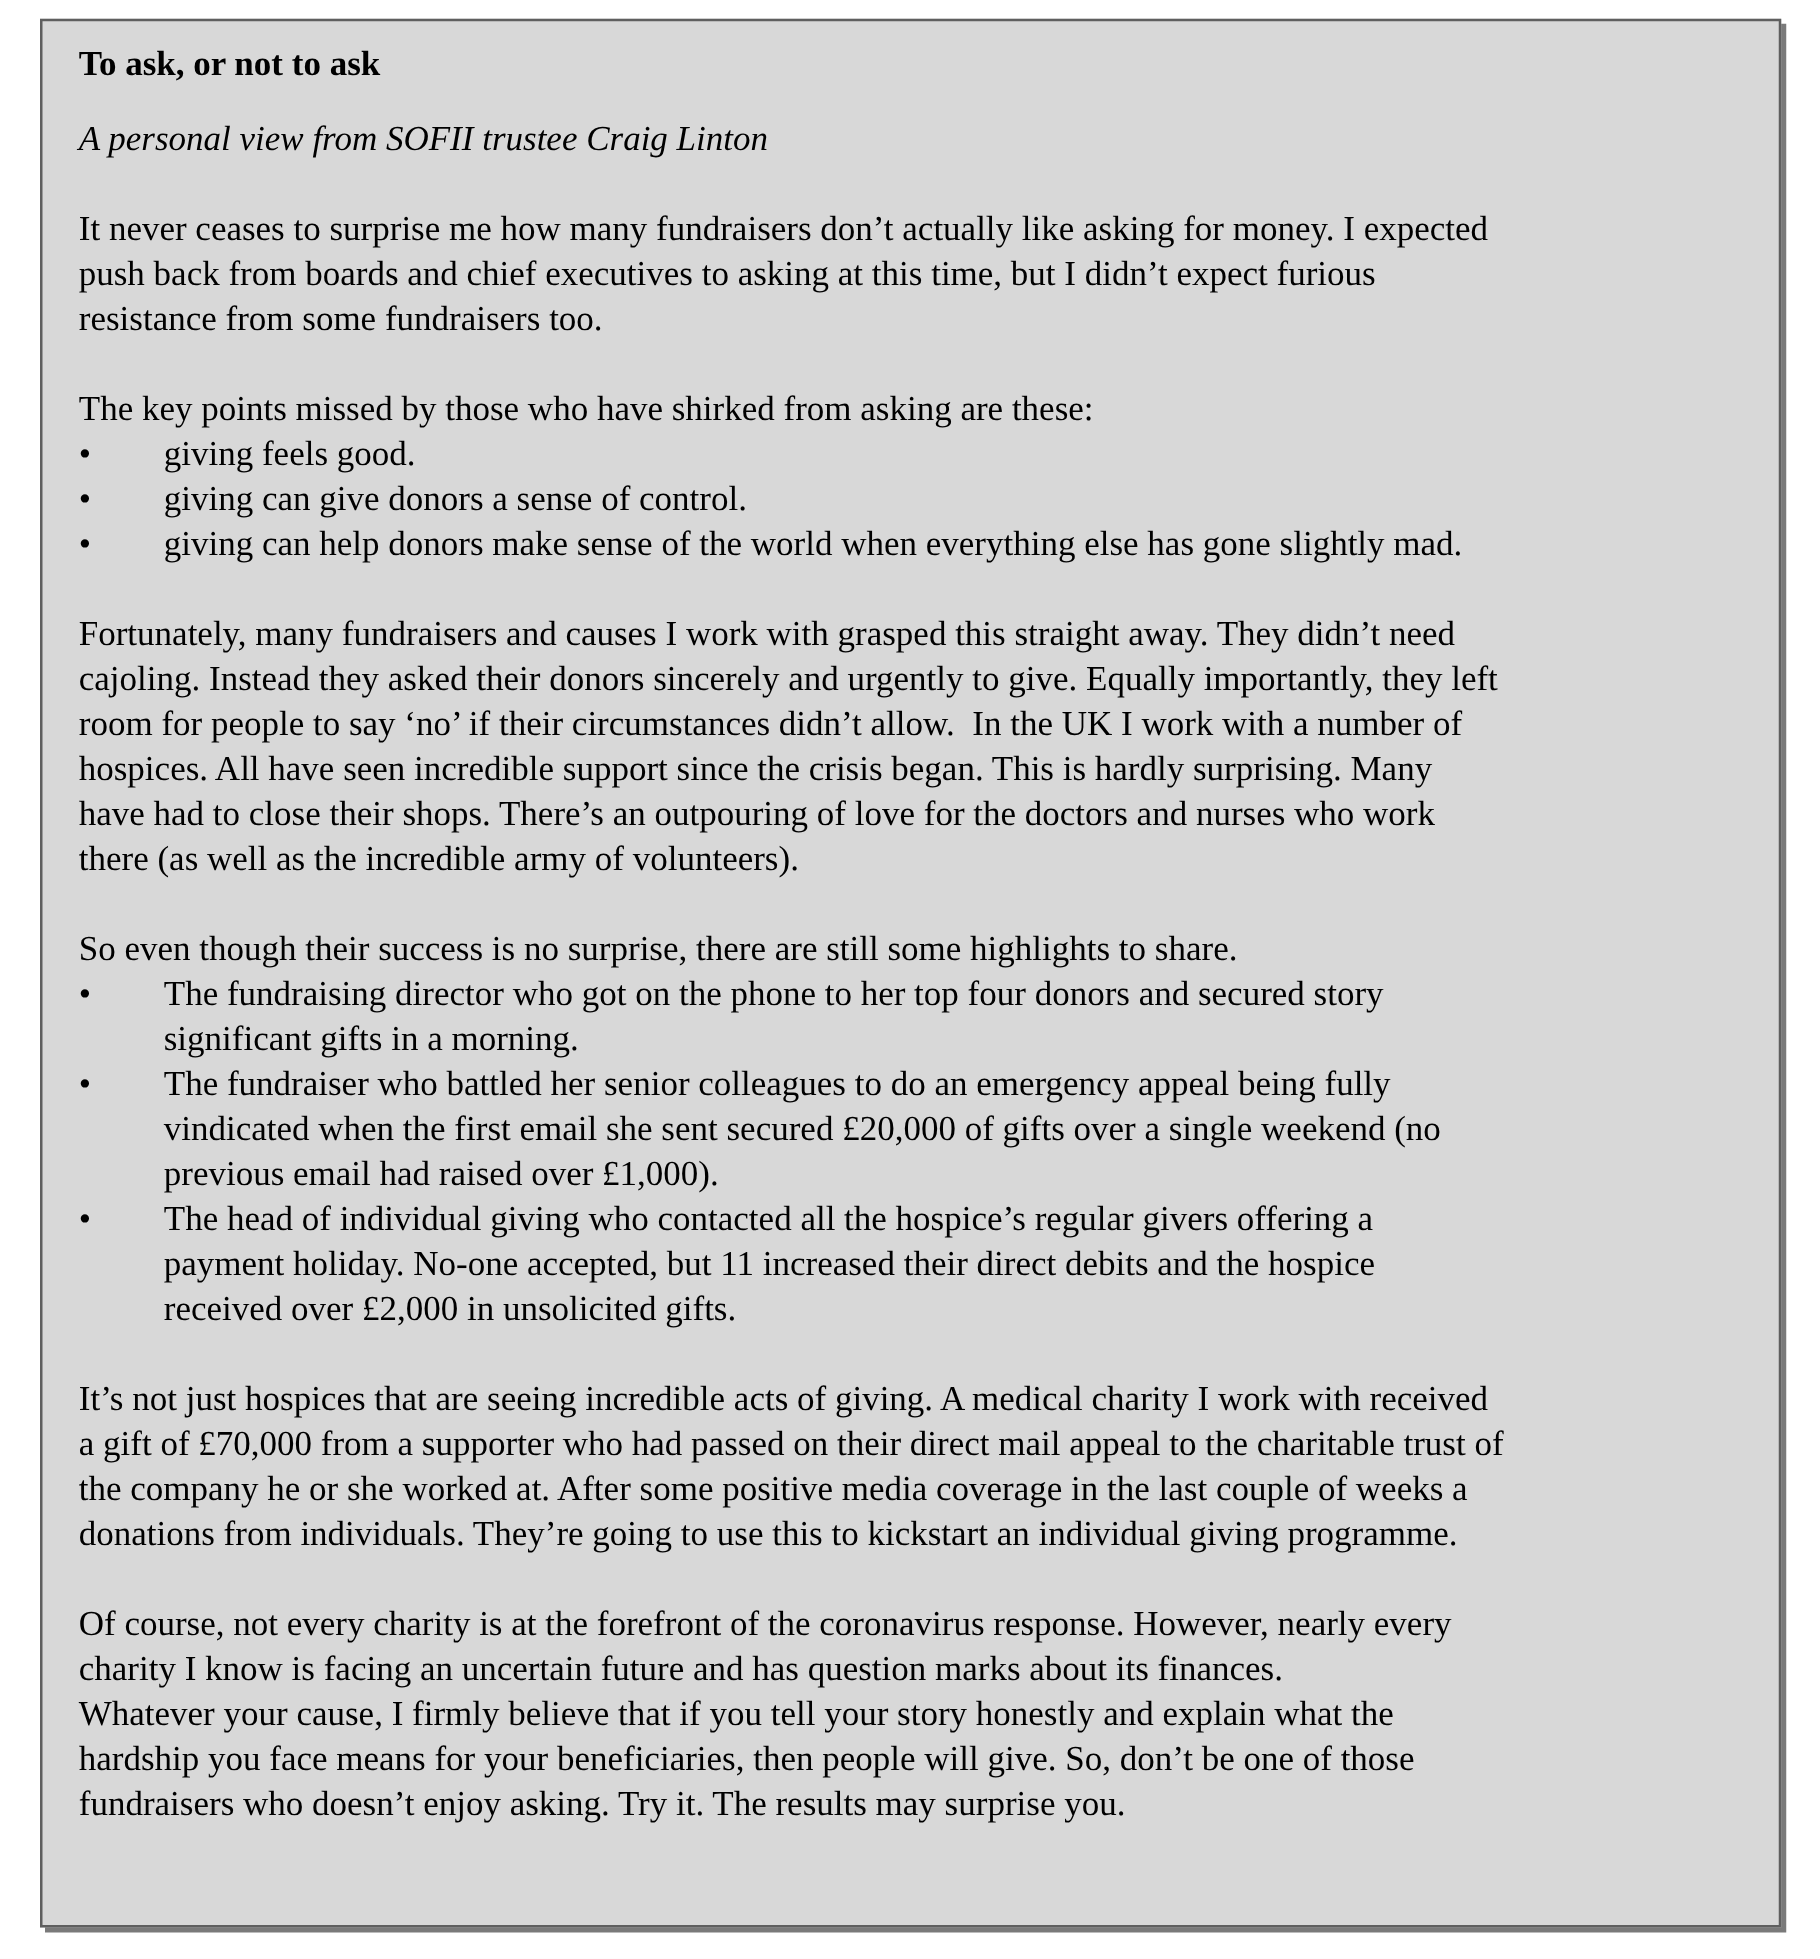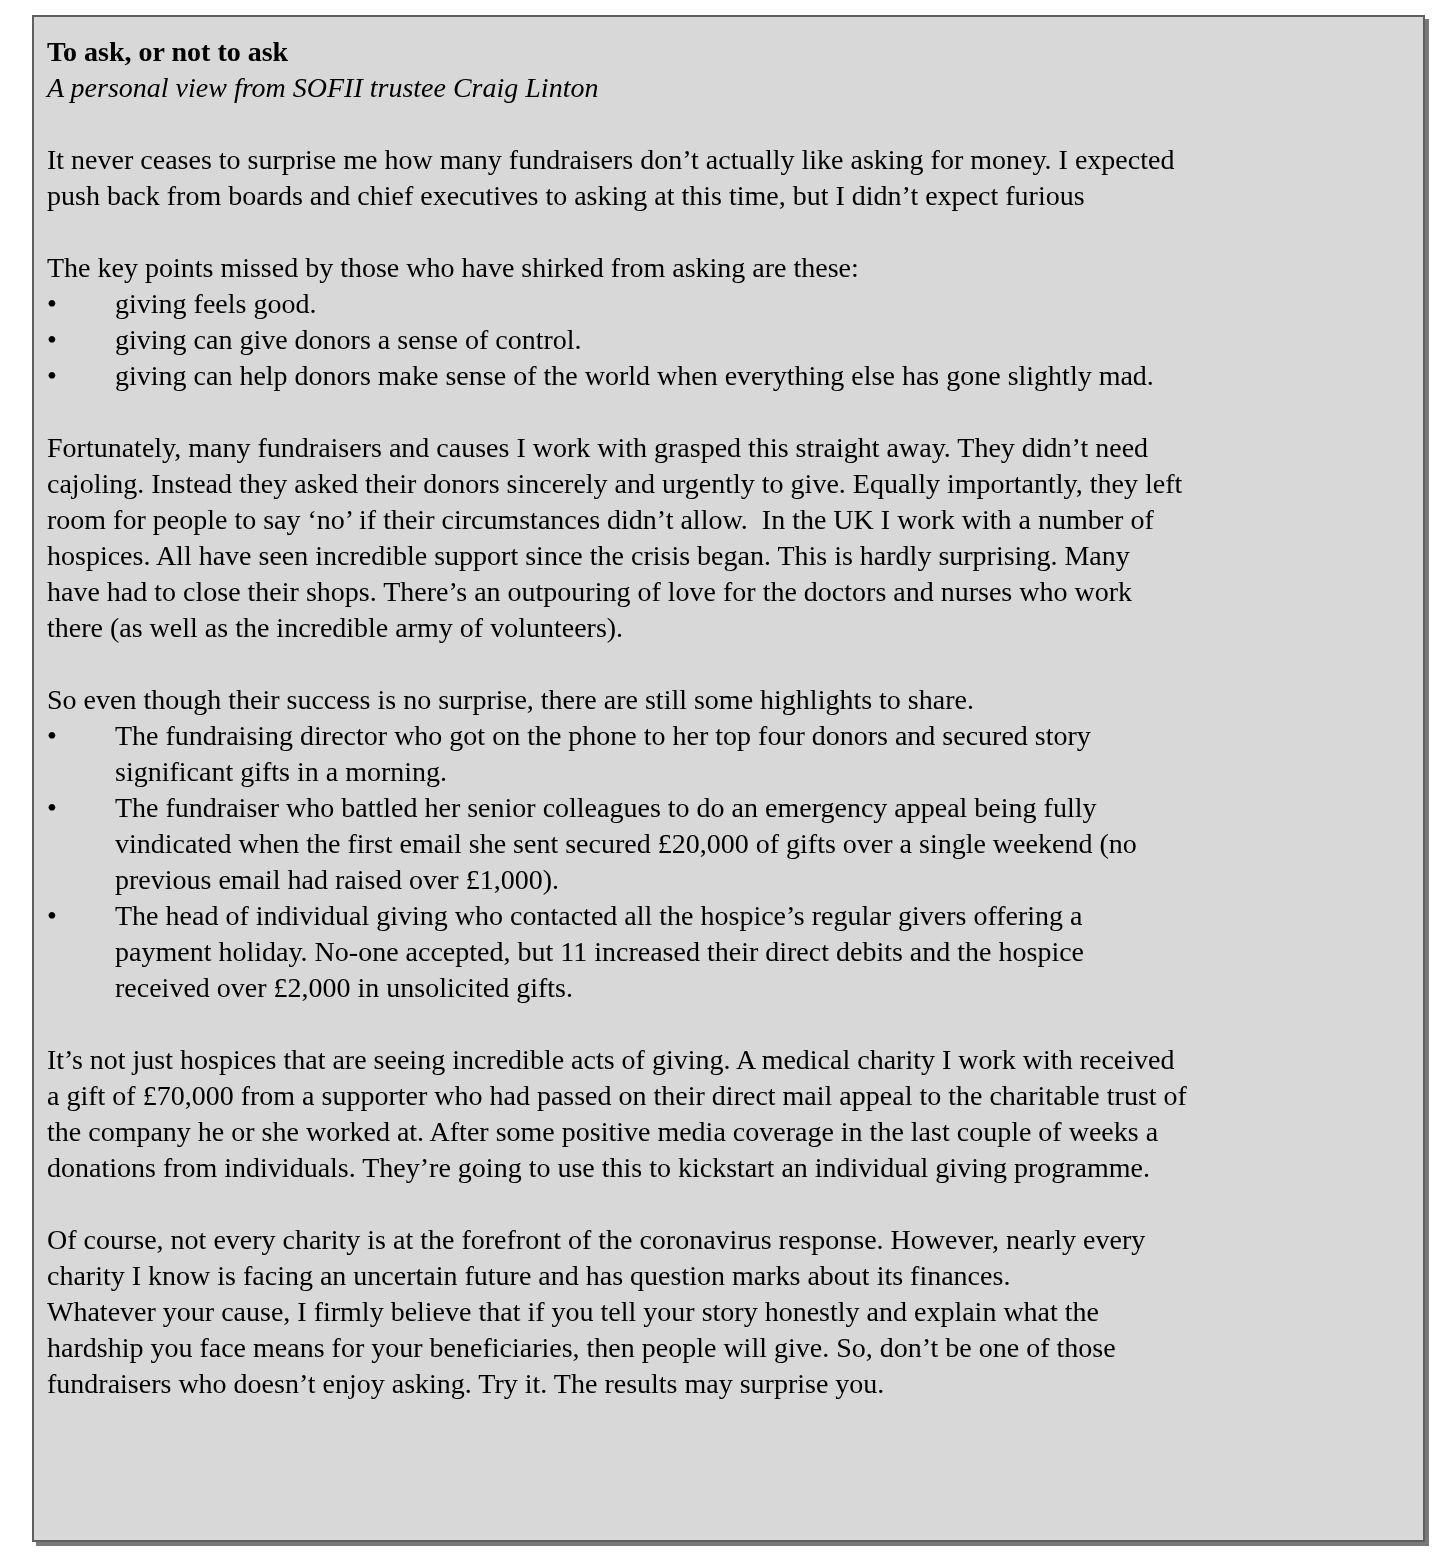--- a/index.html
+++ b/index.html
@@ -17,50 +17,51 @@
   .doc-box {
     position: absolute;
     left: 32px;
     top: 15px;
     width: 1393px;
     height: 1527px;
     box-sizing: border-box;
     background: #d8d8d8;
     border: 2px solid #5f5f5f;
     box-shadow: 4px 4px 0 #7a7a7a;
-    padding: 17px 22px 0 13px;
+    padding: 17px 22px 0 29px;
     overflow: hidden;
     font-size: 28px;
     line-height: 36px;
   }
   .line {
     white-space: pre;
     min-height: 36px;
   }
   .heading { font-weight: bold; }
-  .subheading { font-style: italic; }
+  .subheading { font-style: italic; margin-top: 24px; }
   .bullet-row { display: flex; }
   .marker {
     flex: 0 0 68px;
     width: 68px;
     white-space: pre;
   }
   .bullet-lines { flex: 1 1 auto; min-width: 0; }
 </style>
 </head>
 <body>
 
 <div class="doc-box">
   <div>
       <div class="line heading">To ask, or not to ask</div>
       <div class="line subheading">A personal view from SOFII trustee Craig Linton</div>
       <div class="line"></div>
       <div>
         <div class="line">It never ceases to surprise me how many fundraisers don’t actually like asking for money. I expected</div>
         <div class="line">push back from boards and chief executives to asking at this time, but I didn’t expect furious</div>
+        <div class="line">resistance from some fundraisers too.</div>
       </div>
       <div class="line"></div>
       <div>
         <div class="line">The key points missed by those who have shirked from asking are these:</div>
       </div>
       <div>
         <div class="bullet-row">
           <span class="marker">•</span>
           <div class="bullet-lines">
             <div class="line">giving feels good.</div>

